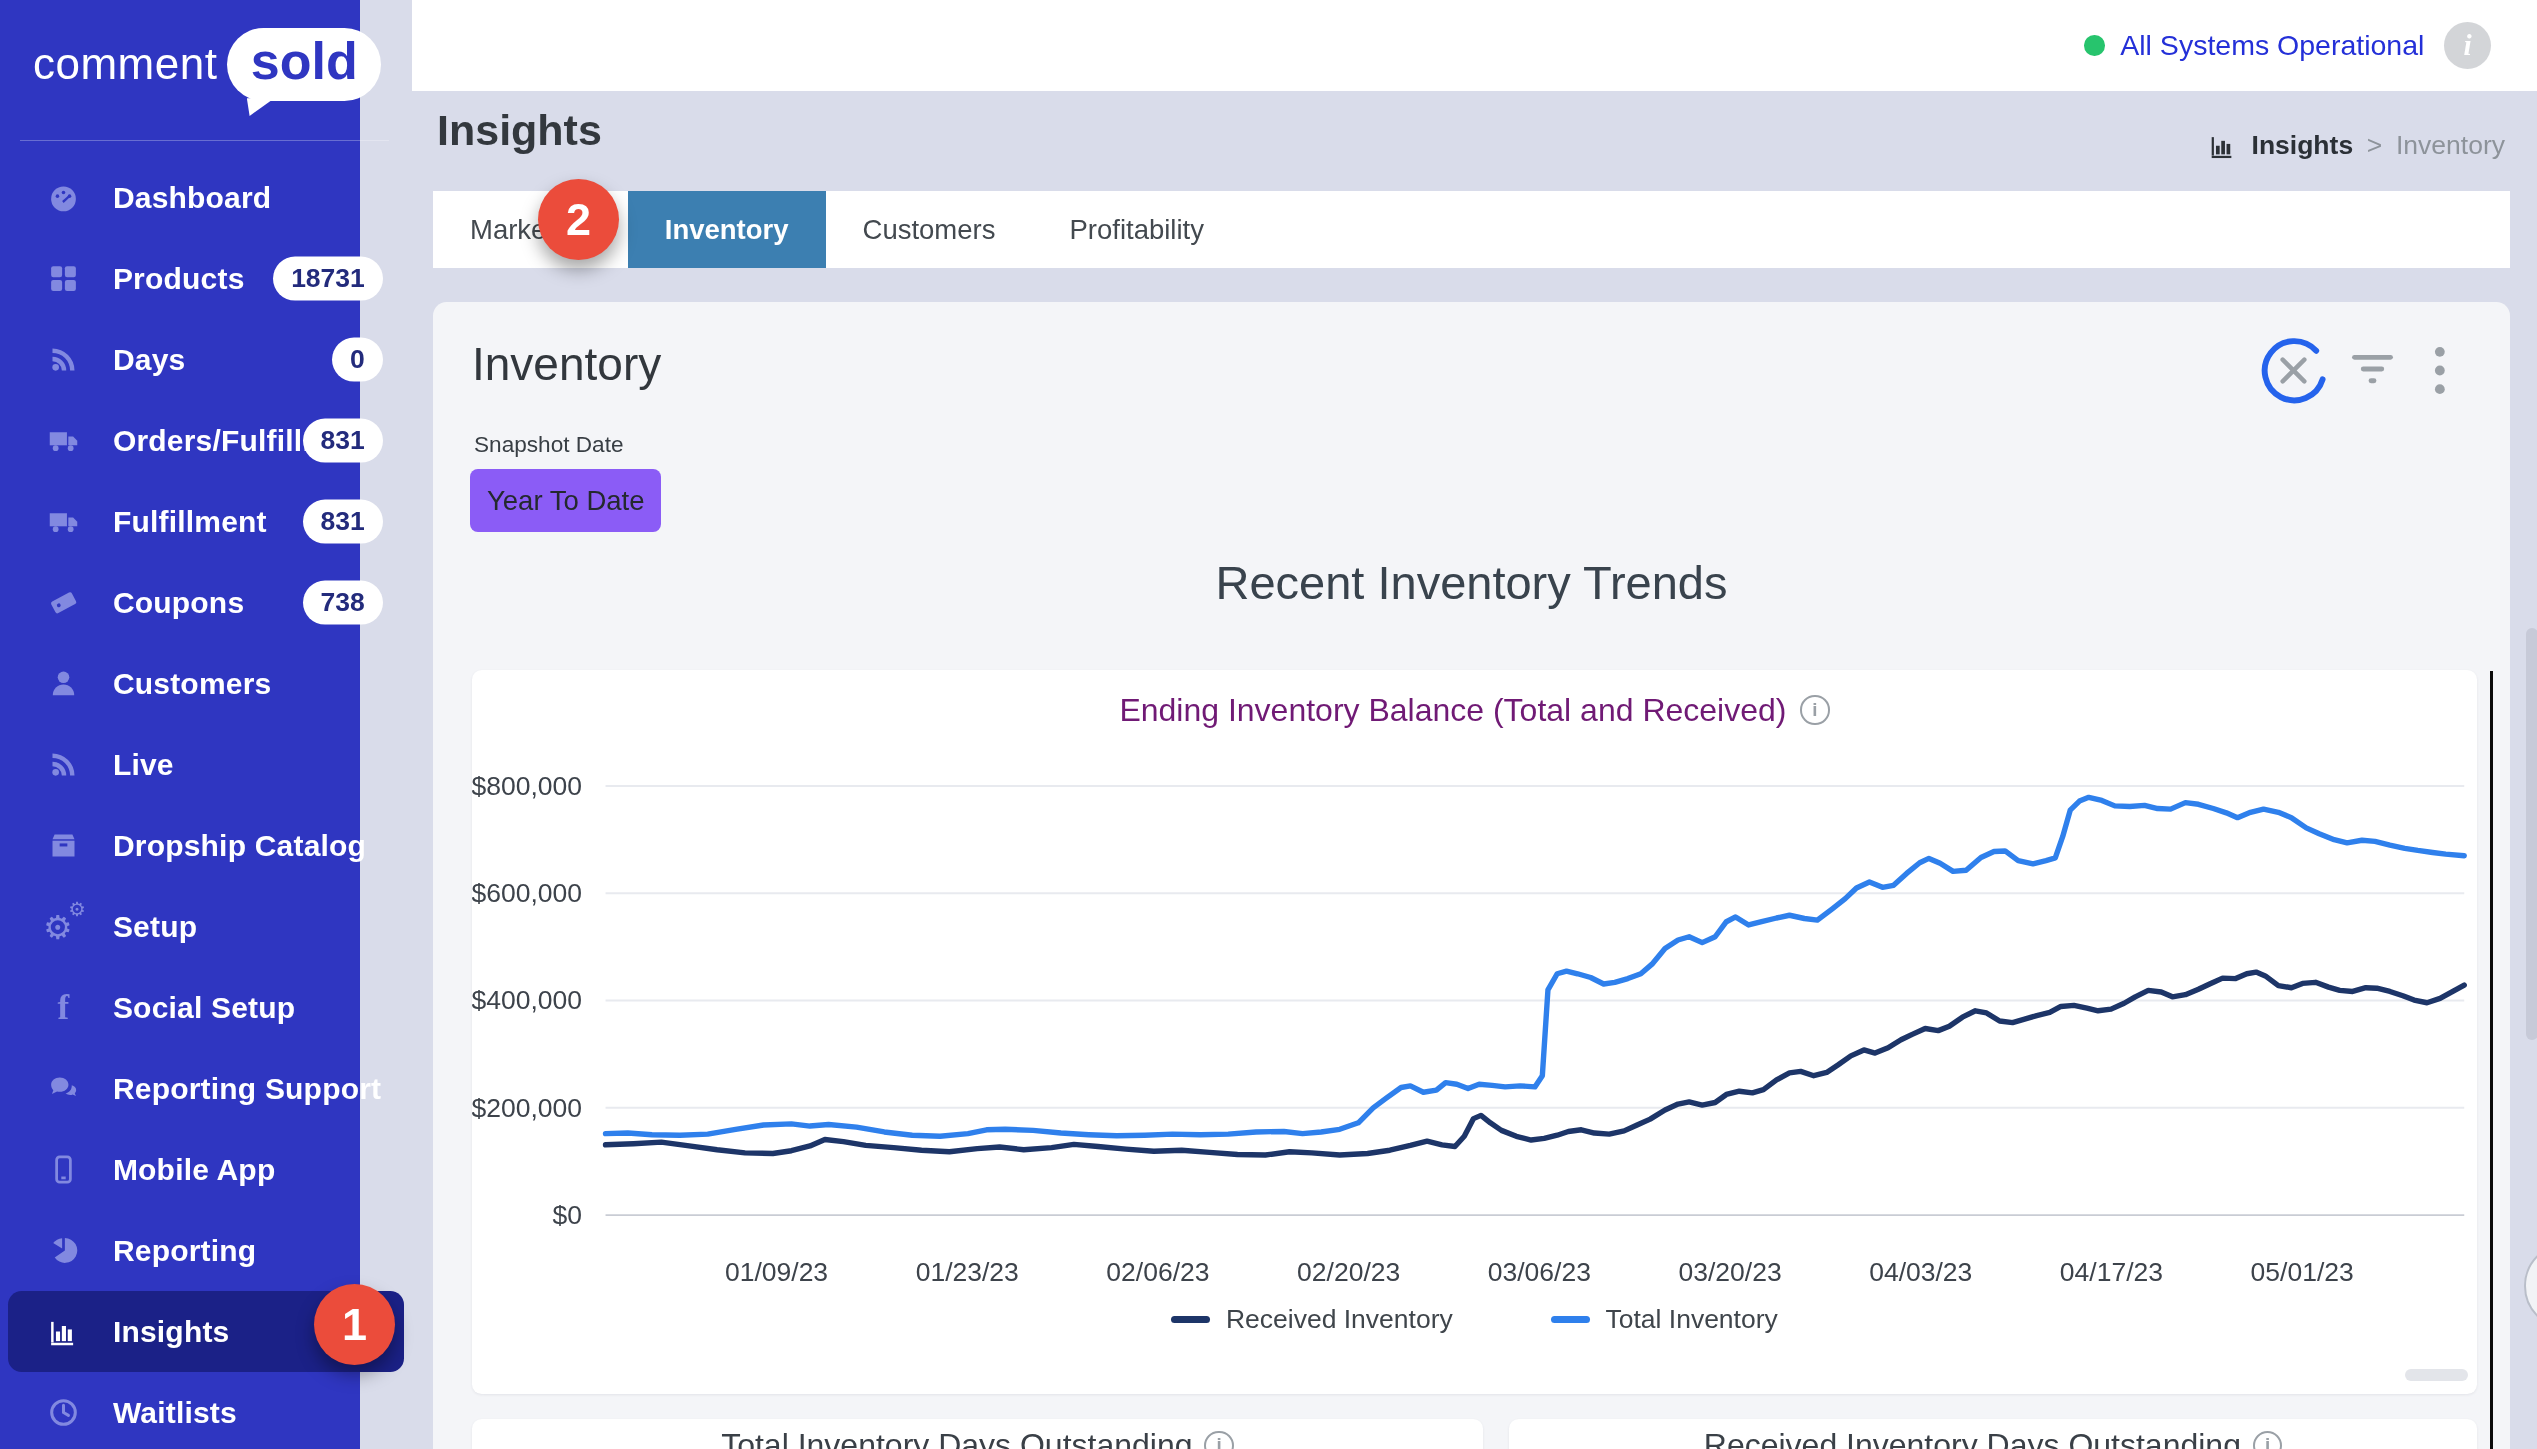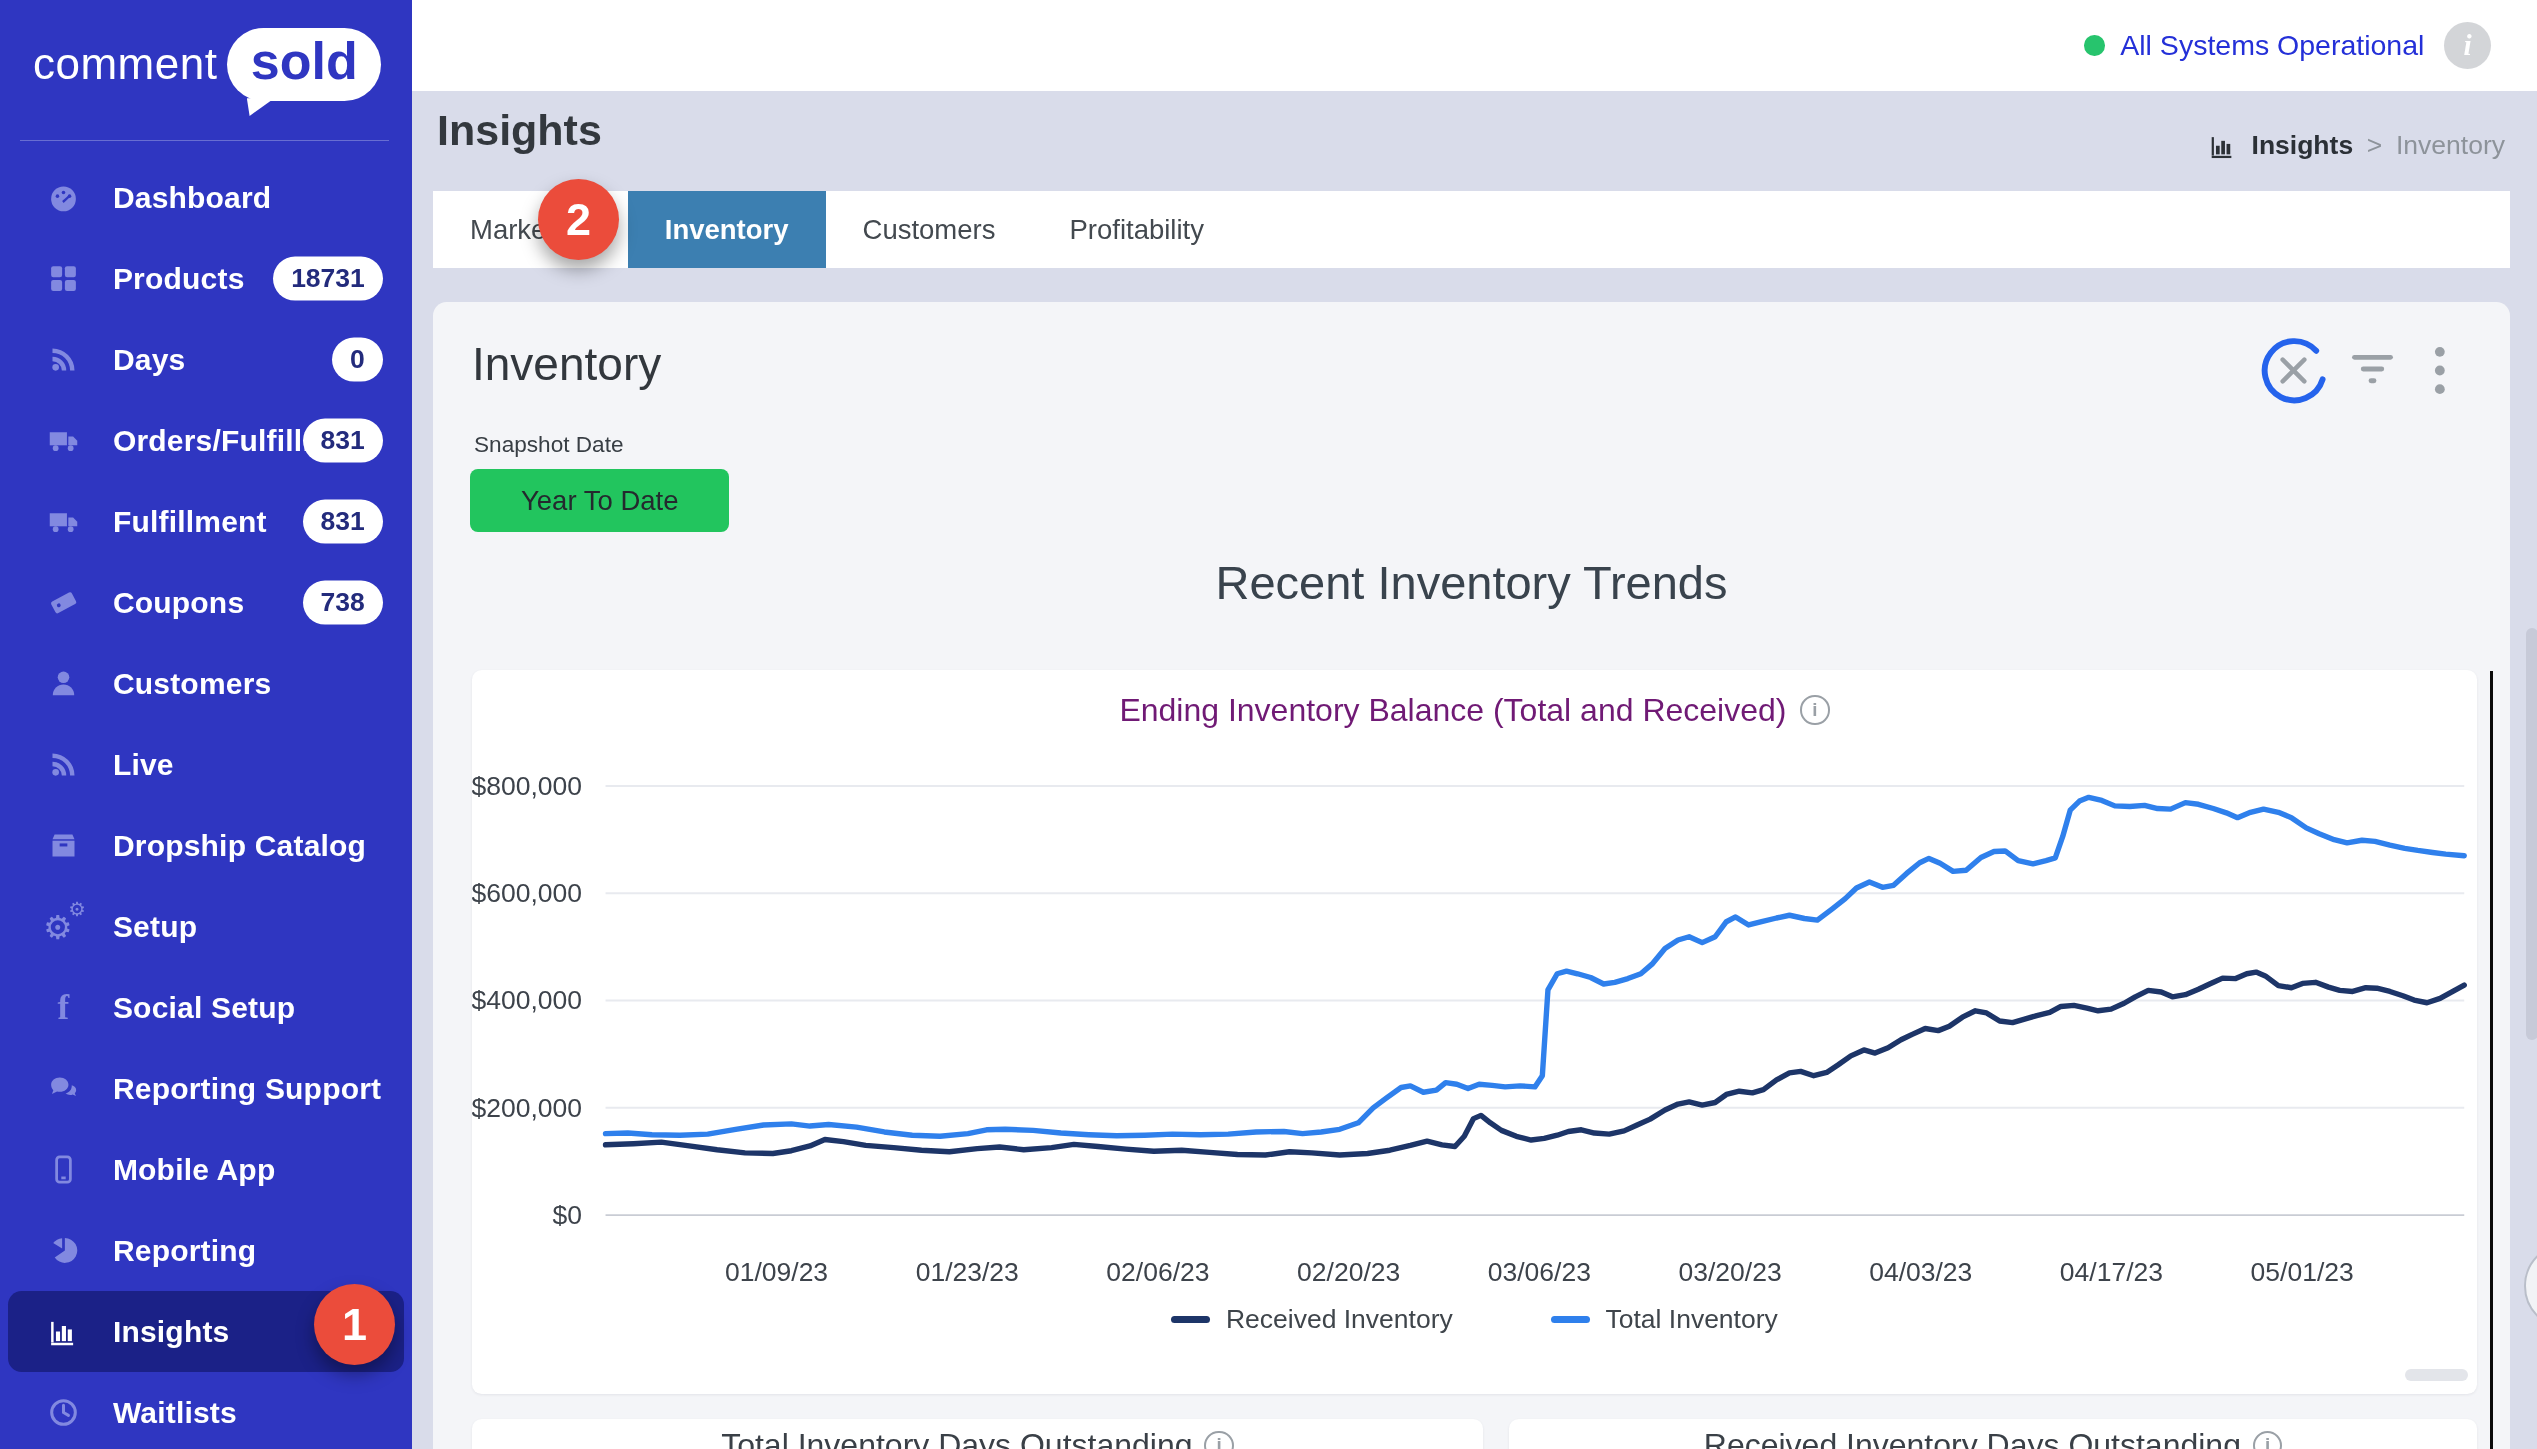--- a/index.html
+++ b/index.html
@@ -6,21 +6,21 @@
     --sidebar-bg:#2F36C1; --sidebar-active:#1B2187; --sidebar-icon:#8289E0;
     --badge-text:#232B7C; --annot-red:#EB4C3B; --band:#D9DCEA; --panel:#F4F5F8;
     --tab-blue:#3C7FB1; --status-blue:#2430D8; --status-green:#27C46D;
     --line-total:#2F80EC; --line-received:#1D3568; --txt-dark:#343A40; --txt-gray:#8D939A;
   }
   *{margin:0;padding:0;box-sizing:border-box;}
   body{font-family:"Liberation Sans",sans-serif;}
   #stage{position:relative;width:2538px;height:1449px;overflow:hidden;background:var(--band);}
 
   
-  .sidebar{position:absolute;left:0;top:0;width:412px;height:1449px;background:var(--sidebar-bg);z-index:5;padding-left:28px;}
+  .sidebar{position:absolute;left:0;top:0;width:360px;height:1449px;background:var(--sidebar-bg);z-index:5;padding-left:28px;}
   .logo{position:absolute;left:33px;top:27.5px;display:flex;align-items:center;color:#fff;}
   .logo .word{font-size:44px;font-weight:500;letter-spacing:0.5px;}
   .logo .bubble{position:relative;margin-left:9.8px;background:#fff;color:var(--sidebar-bg);
     font-size:52px;font-weight:700;padding:3.9px 23.6px 9.8px;border-radius:43px;}
   .logo .bubble::after{content:"";position:absolute;left:19.6px;bottom:-14.7px;width:27.5px;height:17.7px;
     background:#fff;clip-path:polygon(0 0,100% 0,10% 100%);}
   .side-divider{position:absolute;left:19.6px;top:140px;width:369px;height:1px;background:rgba(255,255,255,.28);}
   .nav{position:absolute;left:0;top:157px;width:412px;}
   .nav-item{position:relative;height:81px;margin:0 7.9px;border-radius:13.7px;display:flex;align-items:center;
     padding-left:39px;color:#fff;cursor:pointer;}
@@ -61,22 +61,22 @@
   
   .tabs{position:absolute;left:433px;top:191px;width:2077px;height:77px;background:#fff;display:flex;z-index:4;}
   .tab{height:77px;display:flex;align-items:center;padding:0 37px;font-size:27.5px;font-weight:500;color:#43494F;cursor:pointer;}
   .tab.active{background:var(--tab-blue);color:#fff;font-weight:700;}
 
   
   .panel{position:absolute;left:433px;top:302px;width:2077px;height:1147px;background:var(--panel);
     border-radius:13.7px 13.7px 0 0;z-index:4;}
   .panel-title{position:absolute;left:39px;top:35px;font-size:46px;font-weight:500;color:#32373D;}
   .filter-label{position:absolute;left:41px;top:130px;font-size:22.6px;color:#383E44;}
-  .date-btn{position:absolute;left:37px;top:167px;height:63px;padding:0 51px;border:none;border-radius:7.9px;
-    background:#22c55e;font-family:inherit;font-size:27.5px;color:#24292E;display:flex;align-items:center;cursor:pointer;}
+  .date-btn{position:absolute;left:37px;top:167px;height:63px;padding:0 17px;border:none;border-radius:7.9px;
+    background:#8b5cf6;font-family:inherit;font-size:27.5px;color:#24292E;display:flex;align-items:center;cursor:pointer;}
   .spinner-x{position:absolute;left:1823px;top:31px;width:75px;height:75px;}
   .icon-filter{position:absolute;left:1917px;top:49px;width:45px;height:37px;}
   .icon-kebab{position:absolute;left:1999px;top:43px;width:15.7px;height:51px;}
   .section-title{position:absolute;left:0;top:253px;width:100%;text-align:center;font-size:47px;font-weight:500;color:#39434D;}
 
   
   .chart-card{position:absolute;left:39px;top:368px;width:2005px;height:724px;background:#fff;border-radius:9.8px;
     box-shadow:0 1px 2.9px rgba(40,44,60,.08);}
   .chart-title-row{position:absolute;left:0;top:21.6px;width:100%;display:flex;align-items:center;justify-content:center;gap:13.7px;}
   .chart-title{font-size:32px;color:#701a75;}

